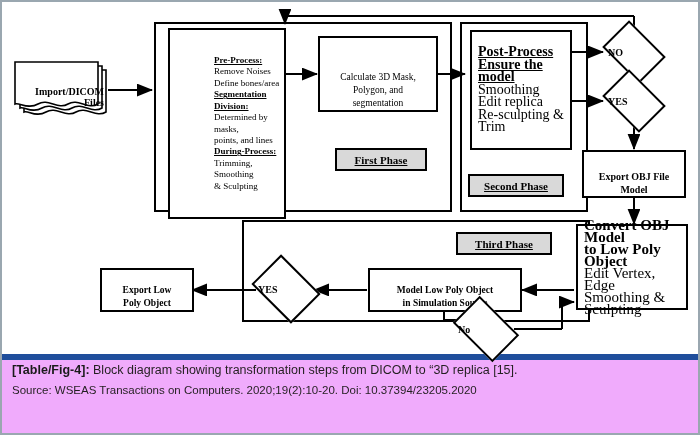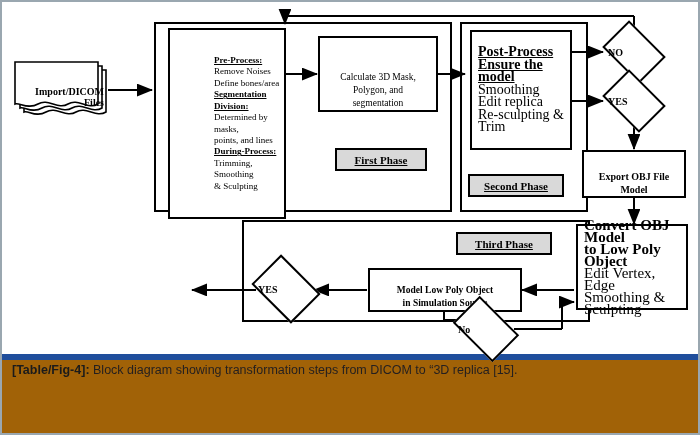--- a/index.html
+++ b/index.html
@@ -86,21 +86,21 @@
     text-align:right;
     font-weight:bold;font-size:10px;line-height:11px;
     color:#000;
     z-index:3;
   }
   
   #caption{
     position:absolute;
     left:0;bottom:0;
     width:696px;height:79px;
-    background:#a16207;
+    background:#f0abfc;
     box-sizing:border-box;
     border-top:3px solid #1f4e9c;
     padding:6px 10px 4px 10px;
     font-family:"Liberation Sans", sans-serif;
   }
   #capline{
     position:absolute;left:0;top:0;width:696px;height:3px;background:#1f4e9c;
   }
   .capmain{
     font-size:12.5px;line-height:15.5px;color:#231f20;
@@ -253,23 +253,28 @@
     <div class="diamond" style="left:256px;top:266px;width:56px;height:42px;">
       <div class="dshape"></div>
       <span class="dlabel">YES</span>
     </div>
 
     <div class="diamond" style="left:456px;top:308px;width:56px;height:38px;">
       <div class="dshape"></div>
       <span class="dlabel">No</span>
     </div>
 
+    <div class="node center" style="left:98px;top:266px;width:94px;height:44px;font-size:9.5px;line-height:13px;font-weight:bold;">
+      <span class="t">Export Low</span>
+      <span class="t">Poly Object</span>
+    </div>
 
   </div>
 
   <div id="caption">
     <div id="capline"></div>
     <div class="capmain">
       <span class="tag">[Table/Fig-4]:</span><span> Block diagram showing transformation steps from DICOM to “3D replica [15].</span>
     </div>
+    <div class="capsrc">Source: WSEAS Transactions on Computers. 2020;19(2):10-20. Doi: 10.37394/23205.2020</div>
   </div>
 
 </div>
 
 </body></html>

